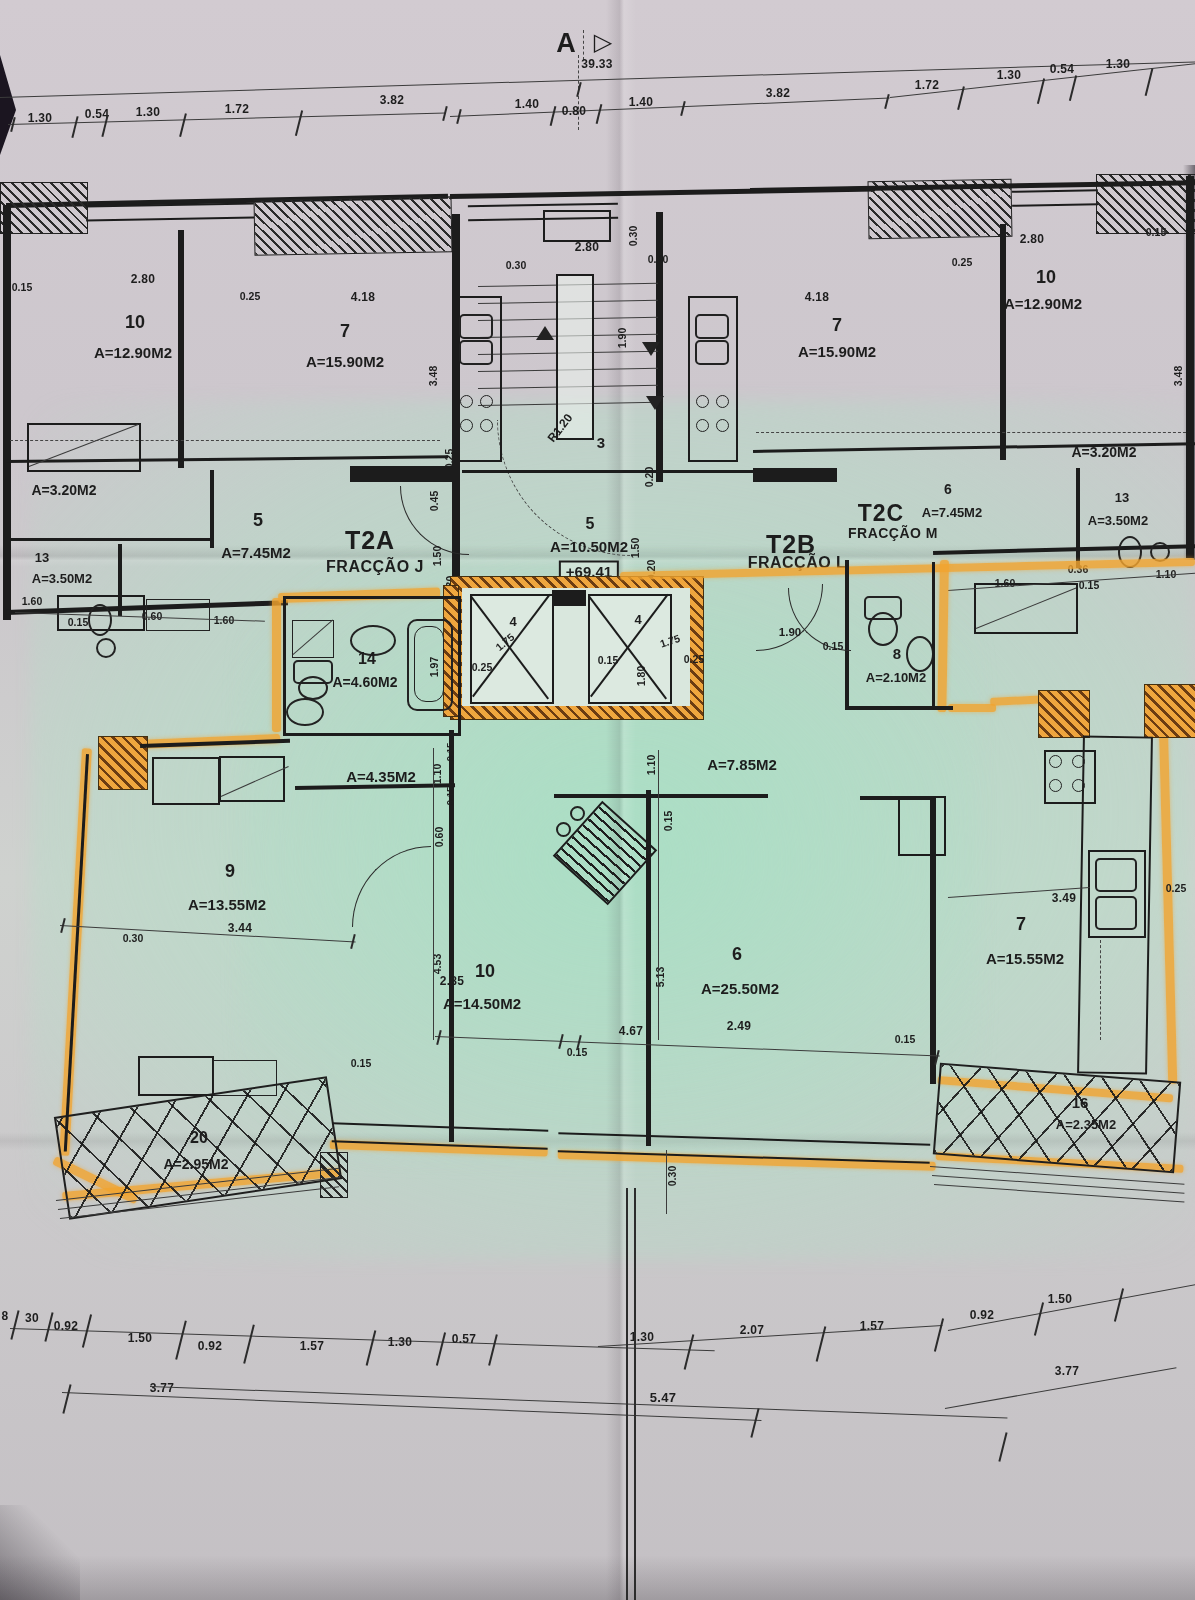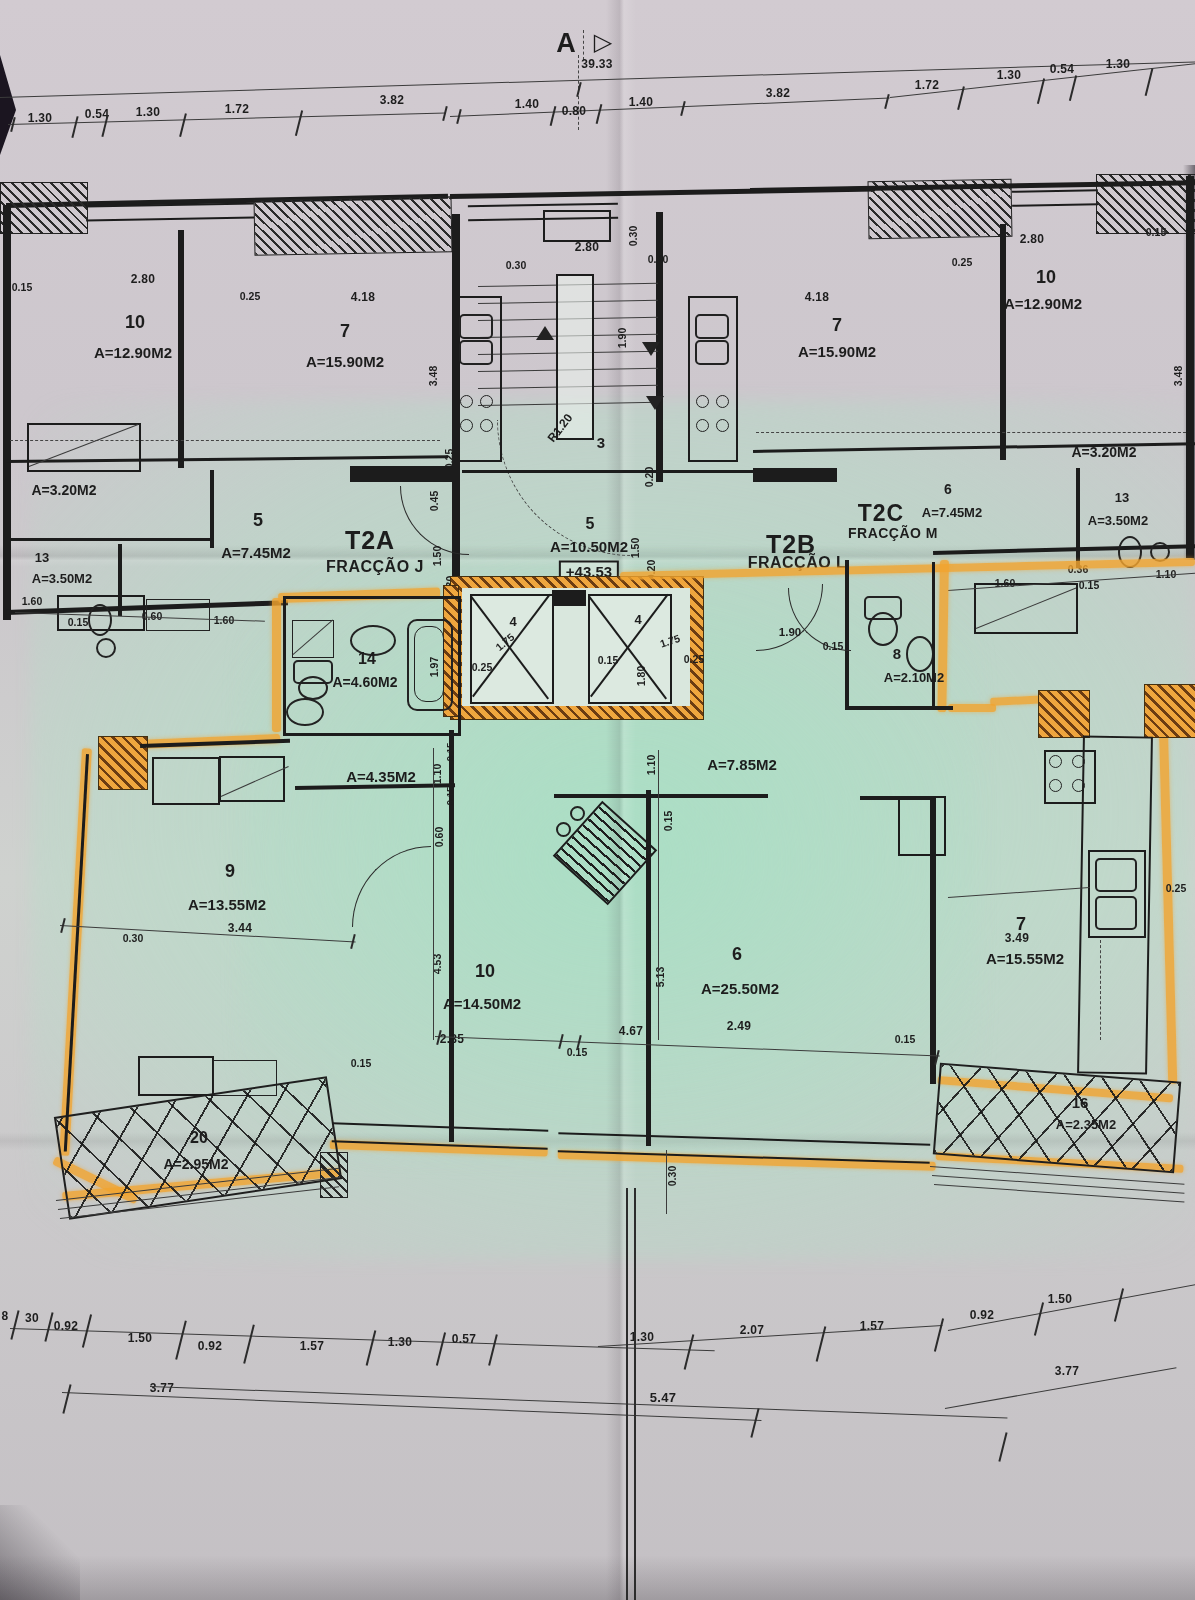--- a/index.html
+++ b/index.html
@@ -208,21 +208,21 @@
   <span class="lbl small dimv" style="left:449px;top:459px;">0.25</span>
   <span class="lbl small dimv" style="left:434px;top:501px;">0.45</span>
   <span class="lbl small dimv" style="left:437px;top:556px;">1.50</span>
   <span class="lbl small dimv" style="left:450px;top:586px;">0.30</span>
   <span class="lbl small dimv" style="left:635px;top:548px;">1.50</span>
   <span class="lbl small dimv" style="left:651px;top:570px;">0.20</span>
   <span class="lbl small" style="left:560px;top:428px;font-size:12px;transform:translate(-50%,-50%) rotate(-52deg);">R1.20</span>
   <span class="lbl num" style="left:601px;top:442px;font-size:15px;">3</span>
   <span class="lbl num" style="left:590px;top:524px;font-size:16px;">5</span>
   <span class="lbl area" style="left:589px;top:546px;">A=10.50M2</span>
-  <span class="lbl lvl" style="left:589px;top:571px;">+43.53</span>
+  <span class="lbl lvl" style="left:589px;top:571px;">+69.41</span>
 
   <div class="box" style="left:452px;top:296px;width:46px;height:162px;"></div>
   <div class="sk" style="left:459px;top:314px;width:30px;height:21px;"></div>
   <div class="sk" style="left:459px;top:340px;width:30px;height:21px;"></div>
   <div class="cirgrid" style="left:457px;top:392px;width:36px;height:44px;">
     <div class="cir"></div>
       <div class="cir"></div>
     <div class="cir"></div>
       <div class="cir"></div>
   </div>
@@ -349,41 +349,41 @@
   <span class="lbl area" style="left:742px;top:764px;">A=7.85M2</span>
   <span class="lbl num" style="left:230px;top:871px;">9</span>
   <span class="lbl area" style="left:227px;top:904px;">A=13.55M2</span>
   <span class="lbl num" style="left:485px;top:971px;">10</span>
   <span class="lbl area" style="left:482px;top:1003px;">A=14.50M2</span>
   <span class="lbl num" style="left:737px;top:954px;">6</span>
   <span class="lbl area" style="left:740px;top:988px;">A=25.50M2</span>
   <span class="lbl num" style="left:1021px;top:924px;">7</span>
   <span class="lbl area" style="left:1025px;top:958px;">A=15.55M2</span>
   <span class="lbl num" style="left:897px;top:653px;font-size:15px;">8</span>
-  <span class="lbl area" style="left:896px;top:677px;font-size:13px;margin-left:18px;">A=2.10M2</span>
+  <span class="lbl area" style="left:896px;top:677px;font-size:13px;">A=2.10M2</span>
   <span class="lbl num" style="left:199px;top:1138px;font-size:16px;">20</span>
   <span class="lbl area" style="left:196px;top:1164px;font-size:14px;">A=2.95M2</span>
   <span class="lbl num" style="left:1080px;top:1102px;font-size:15px;">16</span>
   <span class="lbl area" style="left:1086px;top:1124px;font-size:13px;">A=2.35M2</span>
   <span class="lbl small dimv" style="left:437px;top:774px;">1.10</span>
   <span class="lbl small dimv" style="left:450px;top:752px;font-size:9.5px;">0.15</span>
   <span class="lbl small dimv" style="left:450px;top:796px;font-size:9.5px;">0.15</span>
   <span class="lbl small dimv" style="left:439px;top:837px;">0.60</span>
   <span class="lbl dim" style="left:240px;top:928px;">3.44</span>
   <span class="lbl small" style="left:133px;top:938px;">0.30</span>
   <span class="lbl small dimv" style="left:651px;top:765px;">1.10</span>
   <span class="lbl small dimv" style="left:668px;top:821px;">0.15</span>
   <span class="lbl small dimv" style="left:437px;top:964px;">4.53</span>
   <span class="lbl small dimv" style="left:660px;top:977px;">5.13</span>
-  <span class="lbl dim" style="left:452px;top:1039px;">2.85</span>
+  <span class="lbl dim" style="left:452px;top:981px;">2.85</span>
   <span class="lbl small" style="left:577px;top:1052px;">0.15</span>
   <span class="lbl dim" style="left:631px;top:1031px;">4.67</span>
   <span class="lbl dim" style="left:739px;top:1026px;">2.49</span>
   <span class="lbl small" style="left:905px;top:1039px;">0.15</span>
-  <span class="lbl dim" style="left:1017px;top:898px;margin-top:40px;">3.49</span>
+  <span class="lbl dim" style="left:1064px;top:898px;">3.49</span>
   <span class="lbl small" style="left:1176px;top:888px;">0.25</span>
   <span class="lbl small" style="left:790px;top:633px;font-size:11.5px;">1.90</span>
   <span class="lbl small" style="left:833px;top:646px;">0.15</span>
   <span class="lbl small" style="left:361px;top:1063px;">0.15</span>
   <span class="lbl small dimv" style="left:672px;top:1176px;">0.30</span>
 
   <div class="dl" style="left:60px;top:925px;width:296px;transform:rotate(3.2deg);"></div>
   <div class="tick" style="left:62px;top:918px;"></div>
   <div class="tick" style="left:352px;top:934px;"></div>
   <div class="dl" style="left:435px;top:1036px;width:505px;transform:rotate(2.2deg);"></div>

